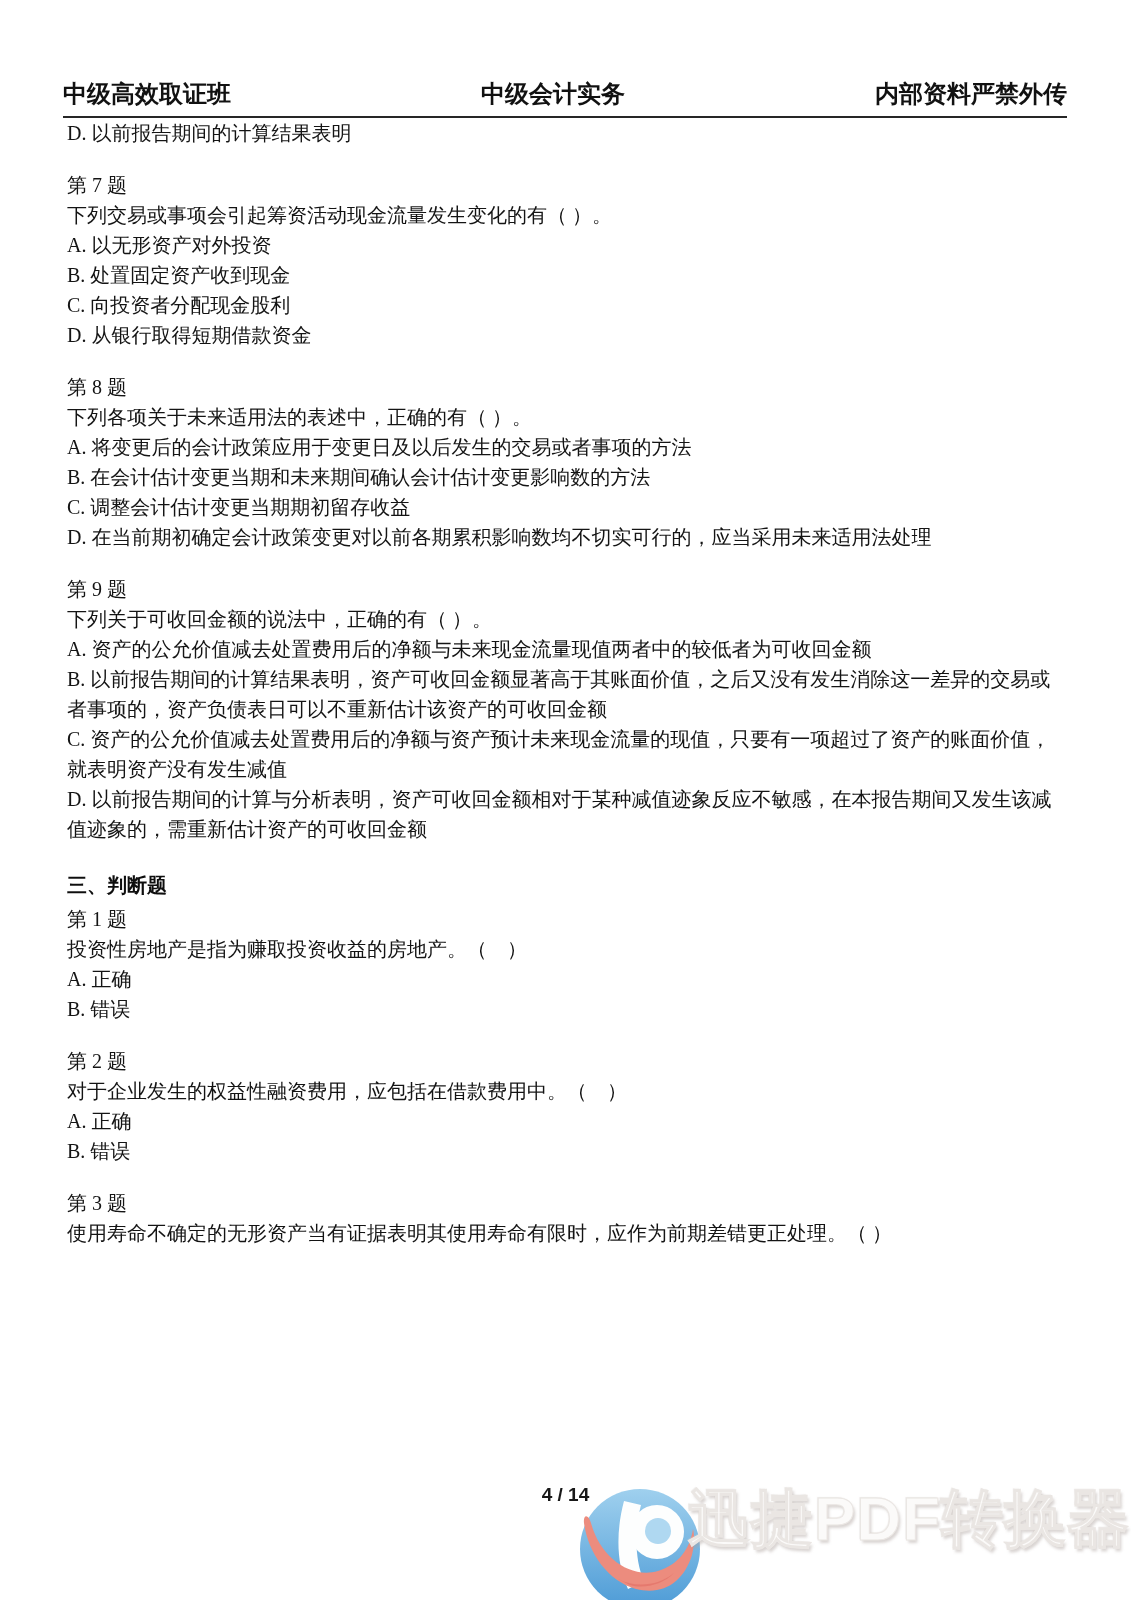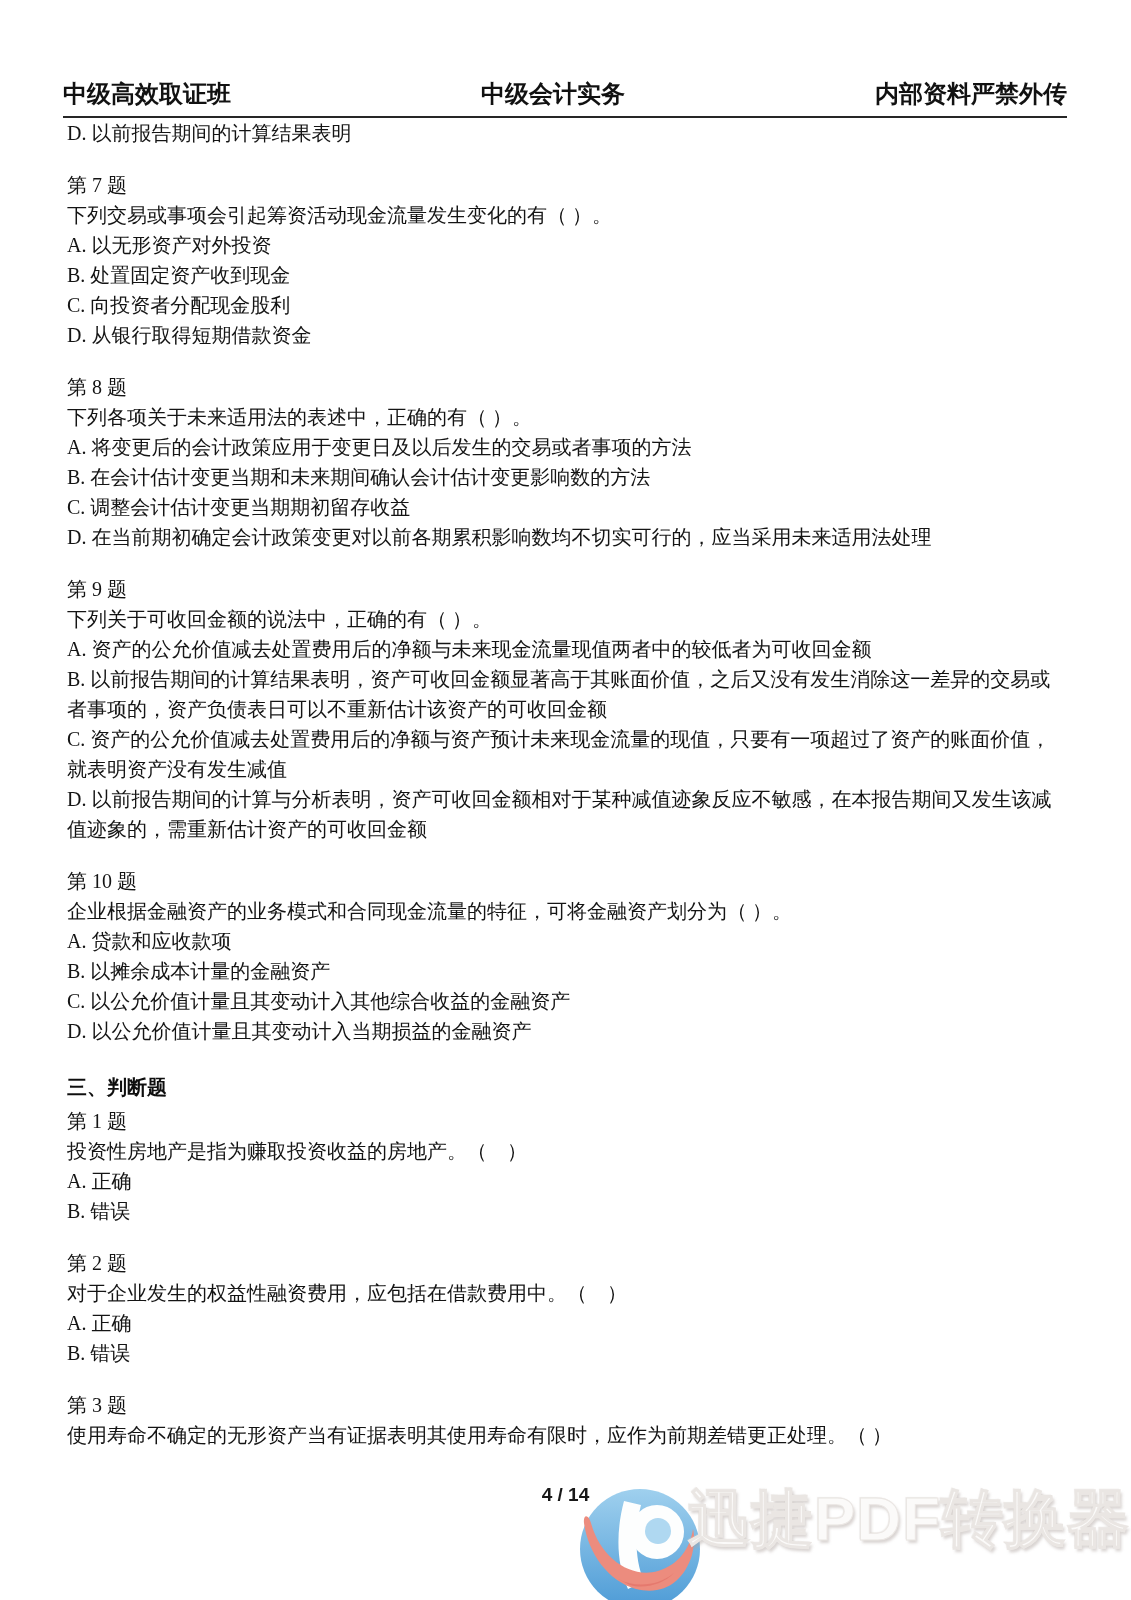--- a/index.html
+++ b/index.html
@@ -106,28 +106,20 @@
             <div class="q-line q-option">D. 在当前期初确定会计政策变更对以前各期累积影响数均不切实可行的，应当采用未来适用法处理</div>
           </div>
           <div class="question">
             <div class="q-line q-title">第 9 题</div>
             <div class="q-line q-stem">下列关于可收回金额的说法中，正确的有（ ）。</div>
             <div class="q-line q-option">A. 资产的公允价值减去处置费用后的净额与未来现金流量现值两者中的较低者为可收回金额</div>
             <div class="q-line q-option">B. 以前报告期间的计算结果表明，资产可收回金额显著高于其账面价值，之后又没有发生消除这一差异的交易或者事项的，资产负债表日可以不重新估计该资产的可收回金额</div>
             <div class="q-line q-option">C. 资产的公允价值减去处置费用后的净额与资产预计未来现金流量的现值，只要有一项超过了资产的账面价值，就表明资产没有发生减值</div>
             <div class="q-line q-option">D. 以前报告期间的计算与分析表明，资产可收回金额相对于某种减值迹象反应不敏感，在本报告期间又发生该减值迹象的，需重新估计资产的可收回金额</div>
           </div>
-          <div class="question">
-            <div class="q-line q-title">第 10 题</div>
-            <div class="q-line q-stem">企业根据金融资产的业务模式和合同现金流量的特征，可将金融资产划分为（ ）。</div>
-            <div class="q-line q-option">A. 贷款和应收款项</div>
-            <div class="q-line q-option">B. 以摊余成本计量的金融资产</div>
-            <div class="q-line q-option">C. 以公允价值计量且其变动计入其他综合收益的金融资产</div>
-            <div class="q-line q-option">D. 以公允价值计量且其变动计入当期损益的金融资产</div>
-          </div>
         </section>
         <section class="content-section">
           <div class="section-heading">三、判断题</div>
           <div class="question">
             <div class="q-line q-title">第 1 题</div>
             <div class="q-line q-stem">投资性房地产是指为赚取投资收益的房地产。（　）</div>
             <div class="q-line q-option">A. 正确</div>
             <div class="q-line q-option">B. 错误</div>
           </div>
           <div class="question">

